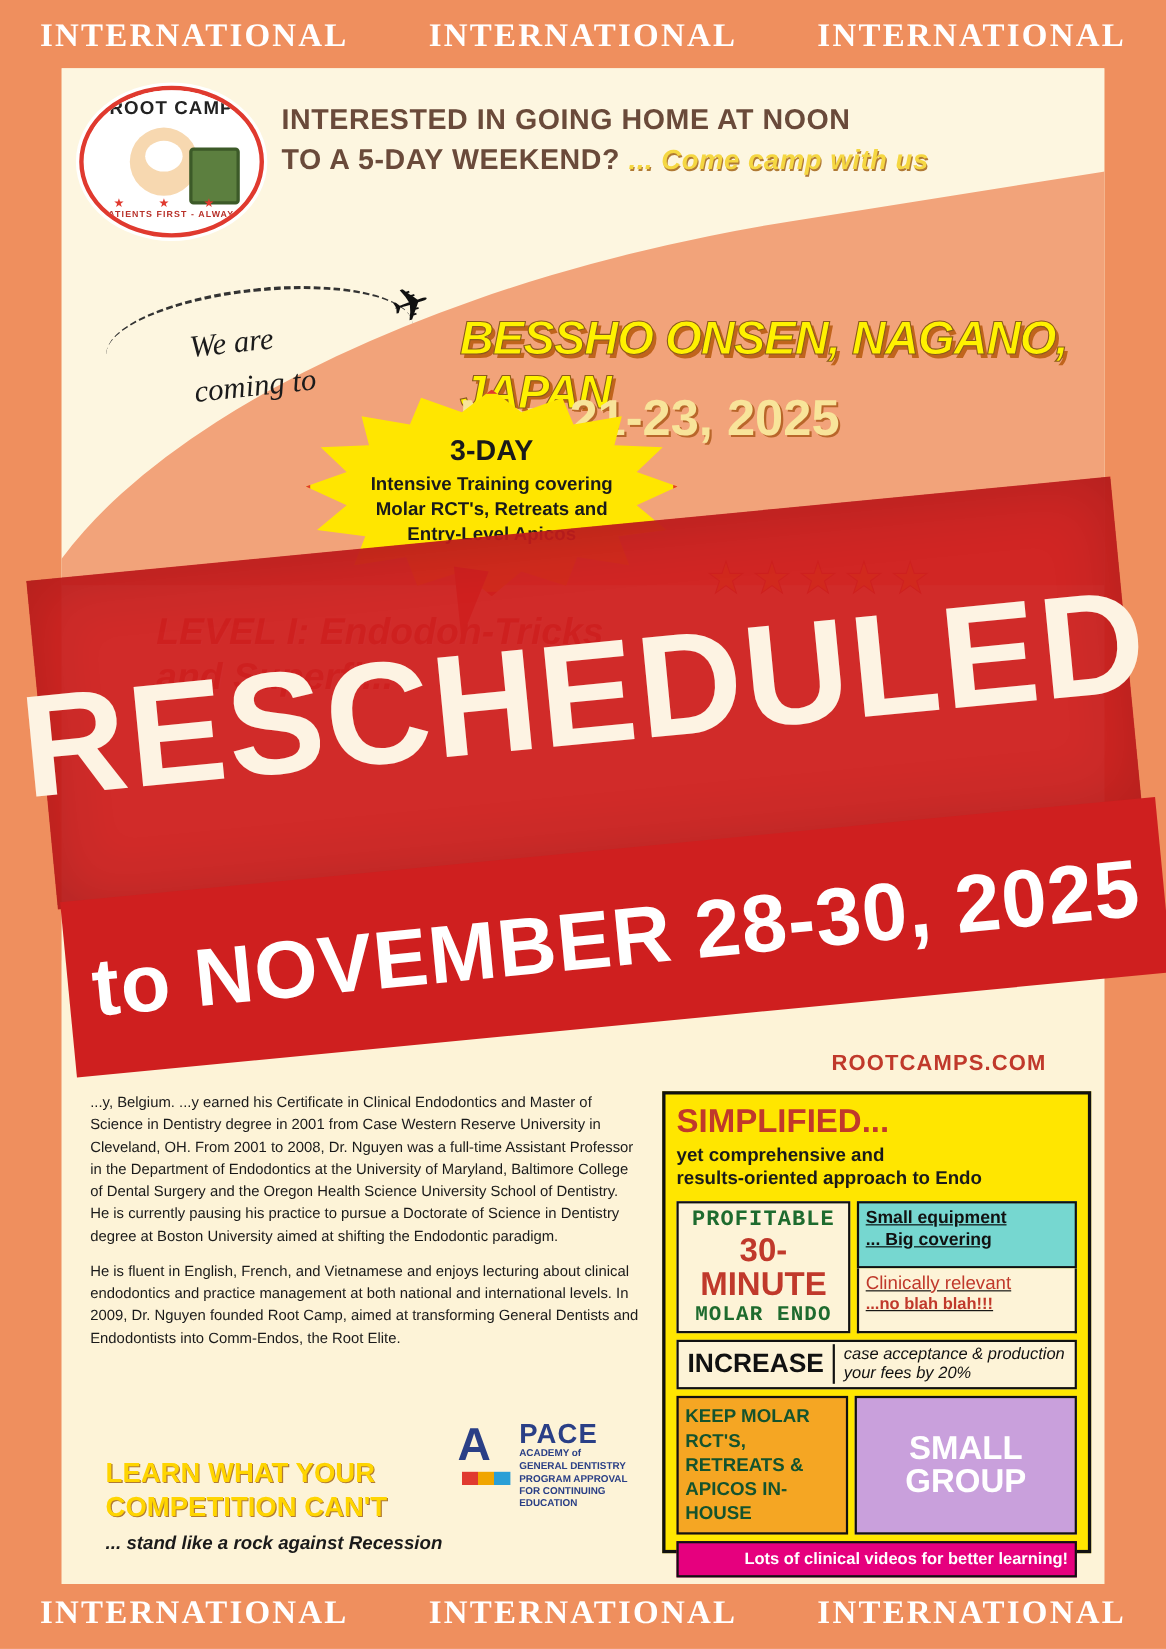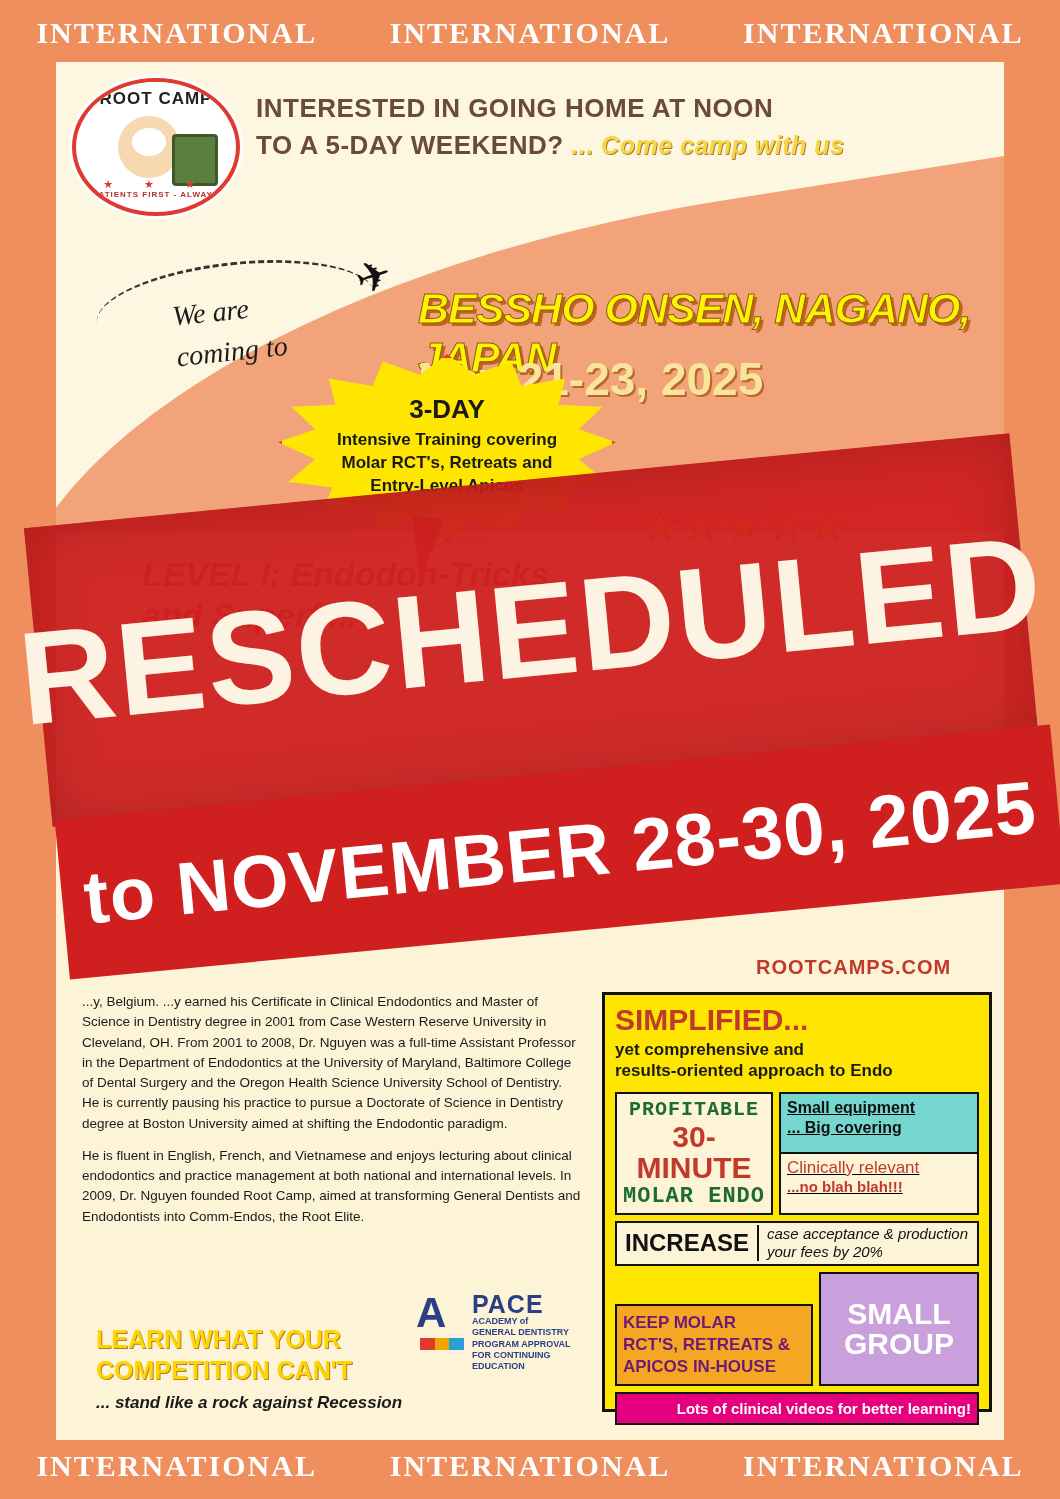--- a/index.html
+++ b/index.html
@@ -168,31 +168,31 @@
   .infobox{
     position:absolute;left:546px;top:930px;width:390px;height:420px;
     background:#ffe600;border:3px solid #111;padding:10px;box-sizing:border-box;
   }
   .ib-h1{font-weight:800;font-size:30px;color:#c0392b;line-height:1;}
   .ib-h2{font-weight:700;font-size:17px;color:#1a1a1a;line-height:1.25;margin-top:4px;}
   .grid2{display:flex;margin-top:10px;}
   .cell-left{width:158px;background:#fdf3d7;border:2px solid #111;box-sizing:border-box;text-align:center;padding:4px 0;}
   .cell-left .c1{font-family:"Liberation Mono", monospace;font-weight:700;font-size:20px;color:#1e6b2e;letter-spacing:1px;}
   .cell-left .c2{font-weight:800;font-size:30px;color:#c0392b;line-height:1.05;}
-  .cell-left .c3{font-family:"Liberation Mono", monospace;font-weight:700;font-size:22px;color:#1e6b2e;letter-spacing:1px;}
+  .cell-left .c3{font-family:"Liberation Mono", monospace;font-weight:700;font-size:19px;color:#1e6b2e;letter-spacing:1px;}
   .cell-right{flex:1;margin-left:6px;display:flex;flex-direction:column;text-decoration:underline;}
   .cr1{background:#76d7d0;border:2px solid #111;box-sizing:border-box;padding:4px 6px;font-weight:800;font-size:16px;color:#111;line-height:1.25;flex:1;}
   .cr2{background:#fdf3d7;border:2px solid #111;border-top:none;box-sizing:border-box;padding:4px 6px;flex:1;}
   .cr2 .a{font-size:17px;color:#c0392b;}
   .cr2 .b{font-weight:800;font-size:15px;color:#c0392b;}
   .rowinc{display:flex;margin-top:6px;align-items:center;background:#fdf3d7;border:2px solid #111;box-sizing:border-box;}
   .rowinc .inc{font-weight:800;font-size:24px;color:#111;padding:4px 8px;border-right:2px solid #111;}
   .rowinc .txt{font-style:italic;font-size:15px;color:#111;padding:2px 8px;line-height:1.25;}
   .rowbot{display:flex;margin-top:6px;}
-  .keep{width:198px;background:#f5a623;border:2px solid #111;box-sizing:border-box;padding:6px;font-weight:800;font-size:17px;color:#701a75;line-height:1.3;margin-top:32px;}
+  .keep{width:156px;background:#f5a623;border:2px solid #111;box-sizing:border-box;padding:6px;font-weight:800;font-size:17px;color:#14532d;line-height:1.3;}
   .small{flex:1;margin-left:6px;background:#c9a0dc;border:2px solid #111;box-sizing:border-box;display:flex;align-items:center;justify-content:center;font-weight:800;font-size:30px;color:#fff;line-height:1;text-align:center;}
   .videos{margin-top:6px;background:#e6007e;border:2px solid #111;box-sizing:border-box;padding:6px;text-align:right;font-weight:800;font-size:15px;color:#fff;}
 
   .website{
     position:absolute;left:700px;top:894px;font-weight:800;font-size:20px;color:#c0392b;letter-spacing:1px;
   }
 
   
   .stamp{
     position:absolute;left:36px;top:480px;width:990px;height:300px;

